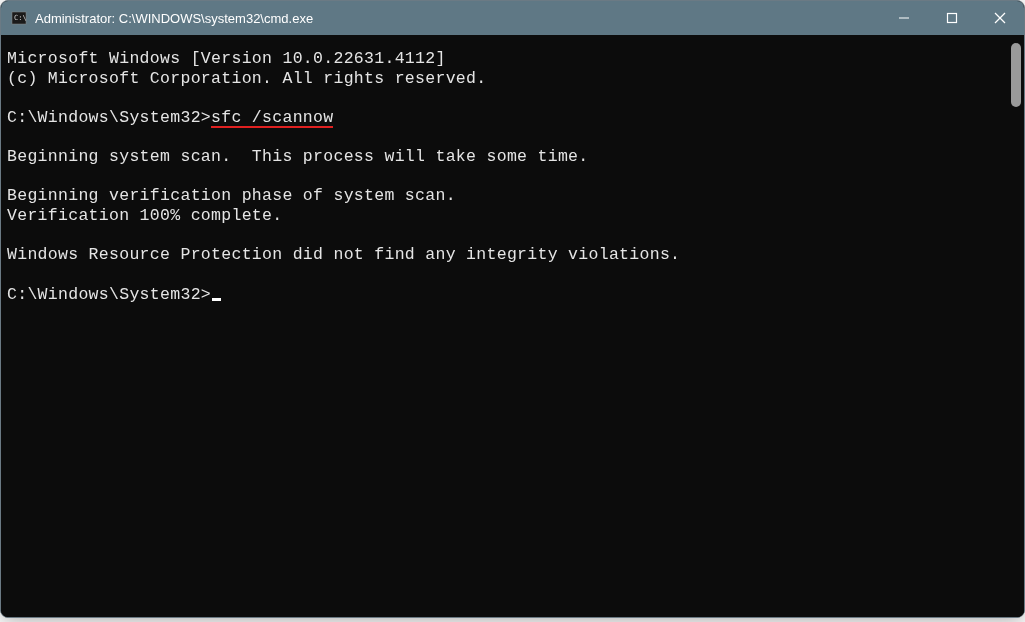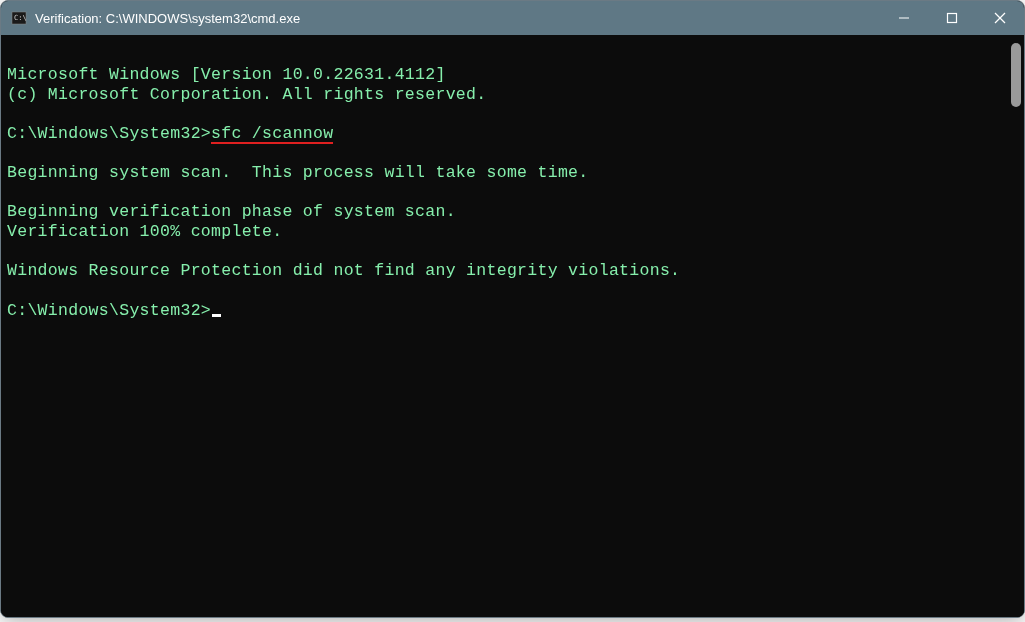--- a/index.html
+++ b/index.html
@@ -75,28 +75,27 @@
       fill: none;
     }
     .terminal-area {
       flex: 1;
       background: #0c0c0c;
       position: relative;
       display: flex;
     }
     .terminal-content {
       flex: 1;
-      padding: 6px 0 0 6px;
+      padding: 14px 0 0 6px;
       font-family: Consolas, 'Courier New', monospace;
       font-size: 16.5px;
-      color: #86efac;
+      color: #e5e5e5;
       line-height: 1.2;
       white-space: pre;
       letter-spacing: 0.3px;
-      margin-top: 24px;
     }
     .scrollbar-track {
       width: 16px;
       background: #0c0c0c;
       position: relative;
     }
     .scrollbar-thumb {
       position: absolute;
       top: 8px;
       right: 3px;
@@ -133,21 +132,21 @@
 <body>
 
 <div class="window">
   <div class="titlebar">
     <div class="titlebar-icon">
       <svg viewBox="0 0 16 16">
         <rect x="1" y="2" width="14" height="12" fill="#1a1a1a" stroke="#888" stroke-width="0.5"></rect>
         <text x="3" y="10" font-size="7" fill="#ccc" font-family="monospace">C:\</text>
       </svg>
     </div>
-    <div class="titlebar-title">Verification: C:\WINDOWS\system32\cmd.exe</div>
+    <div class="titlebar-title">Administrator: C:\WINDOWS\system32\cmd.exe</div>
     <div class="window-controls">
       <div class="window-btn">
         <svg viewBox="0 0 12 12">
             <line x1="1" y1="6" x2="11" y2="6"></line>
           </svg>
       </div>
       <div class="window-btn">
         <svg viewBox="0 0 12 12">
             <rect x="1.5" y="1.5" width="9" height="9"></rect>
           </svg>

